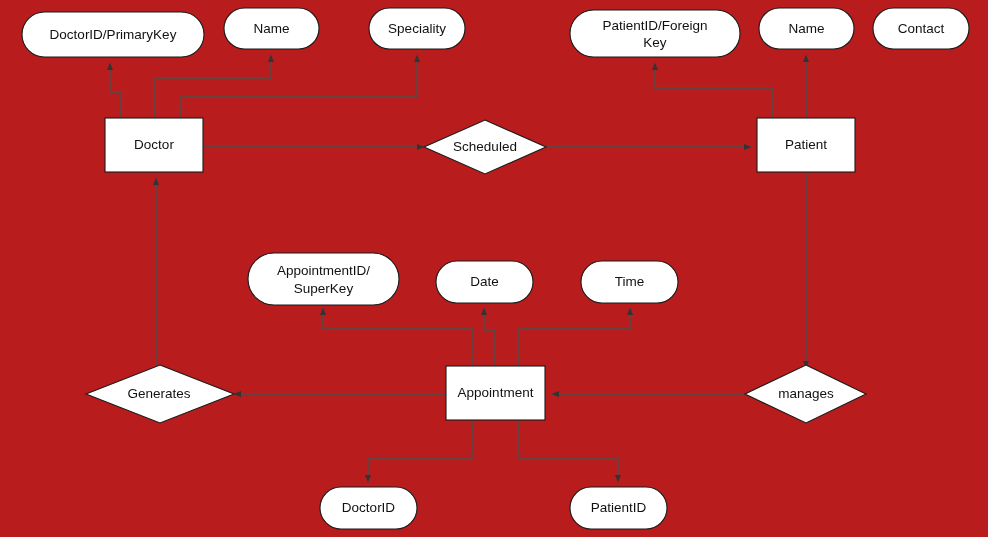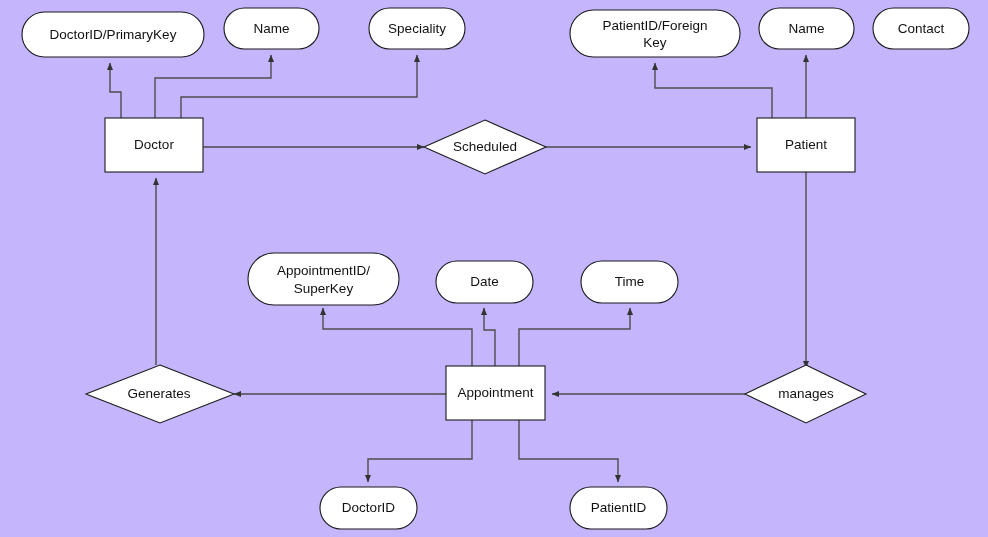--- a/index.html
+++ b/index.html
@@ -7,21 +7,21 @@
     padding: 0;
     background: #ffffff;
   }
   body {
     font-family: "Liberation Sans", sans-serif;
   }
   #er-canvas {
     position: relative;
     width: 988px;
     height: 537px;
-    background: #c4b5fd;
+    background: #b91c1c;
     overflow: hidden;
   }
   svg.er-svg {
     position: absolute;
     top: 0;
     left: 0;
     width: 988px;
     height: 537px;
     display: block;
   }

